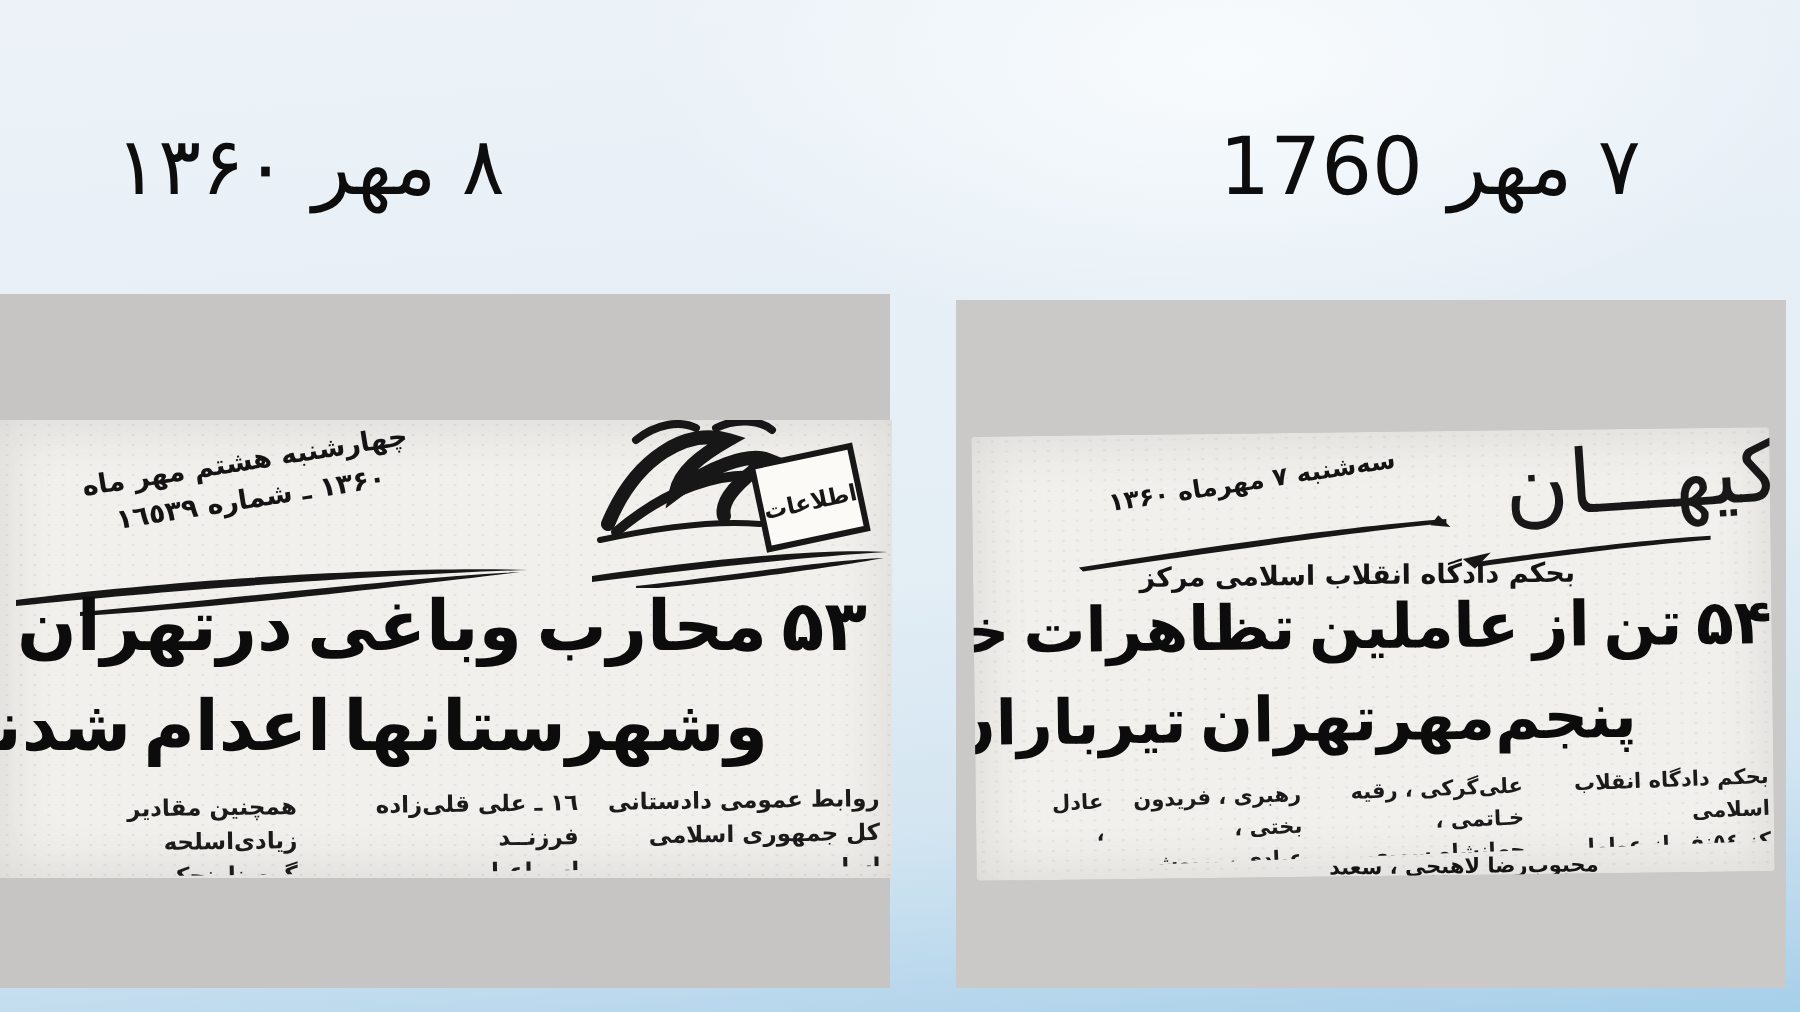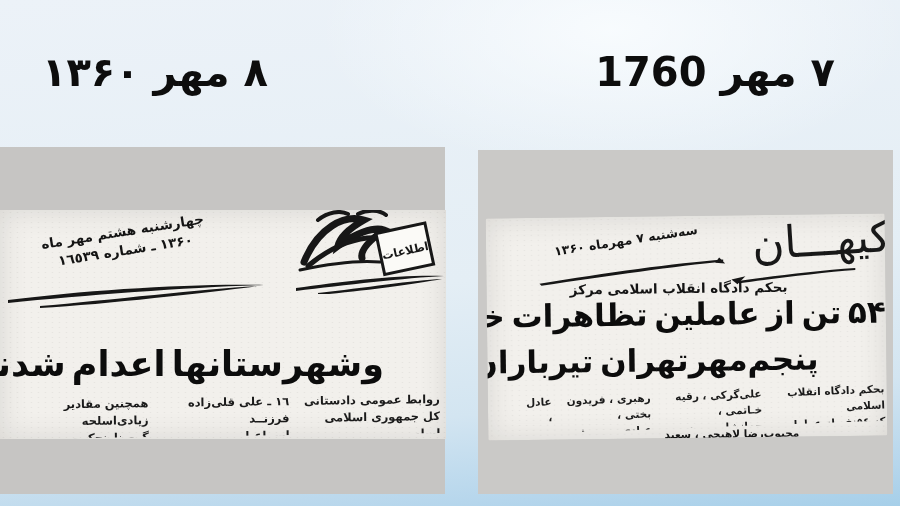--- a/index.html
+++ b/index.html
@@ -4,22 +4,22 @@
 <style>
   html,body{margin:0;padding:0;}
   body{
     width:900px;height:506px;overflow:hidden;position:relative;
     font-family:"DejaVu Sans",sans-serif;
     background:
       radial-gradient(ellipse 420px 200px at 68% 6%, rgba(250,253,255,.85) 0%, rgba(250,253,255,0) 70%),
       linear-gradient(175deg,#ecf2f8 0%,#e4eef5 55%,#d3e5f1 78%,#b6d6ec 93%,#a6cfe9 100%);
   }
   .title{
-    position:absolute;top:44px;height:56px;line-height:56px;
-    font-size:40px;color:#0d0d0d;text-align:center;white-space:nowrap;font-weight:bold;
+    position:absolute;top:56px;height:56px;line-height:56px;
+    font-size:40px;color:#0d0d0d;text-align:center;white-space:nowrap;
   }
   .title-left{left:5px;width:300px;}
   .title-right{left:565px;width:300px;}
 
   .scan{position:absolute;}
   .scan-left{left:0;top:147px;width:445px;height:347px;background:#c6c5c3;}
   .scan-right{left:478px;top:150px;width:415px;height:344px;background:#cac9c7;}
 
   .paper{
     position:absolute;background-color:#f2f0ec;color:#141414;
@@ -96,20 +96,21 @@
       <svg class="swoosh" style="left:6px;top:72px;" width="262" height="26" viewBox="0 0 262 26">
         <path class="ink" d="M2,18 C80,8 190,1 258,3 C190,5 80,13 2,21 Z"></path>
         <path class="ink" d="M34,24 C104,18 204,6 254,4 C204,10 104,22 34,26 Z"></path>
       </svg>
 
       <svg class="swoosh" style="left:294px;top:62px;" width="152" height="22" viewBox="0 0 152 22">
         <path class="ink" d="M2,16 C50,9 112,2 150,4 C112,6 50,13 2,19 Z"></path>
         <path class="ink" d="M24,21 C70,16 120,8 148,7 C120,12 70,19 24,23 Z"></path>
       </svg>
 
+      <div class="headline hl-l1">۵۳ محارب وباغی درتهران</div>
       <div class="headline hl-l2">وشهرستانها اعدام شدند</div>
 
       <div class="cols cols-left">
         <div class="c1">
           <div>روابط عمومی دادستانی</div>
           <div>کل جمهوری اسلامی اسامی و</div>
         </div>
         <div class="c2">
           <div>١٦ ـ علی قلی‌زاده فرزنــد</div>
           <div>اسماعیل .</div>

